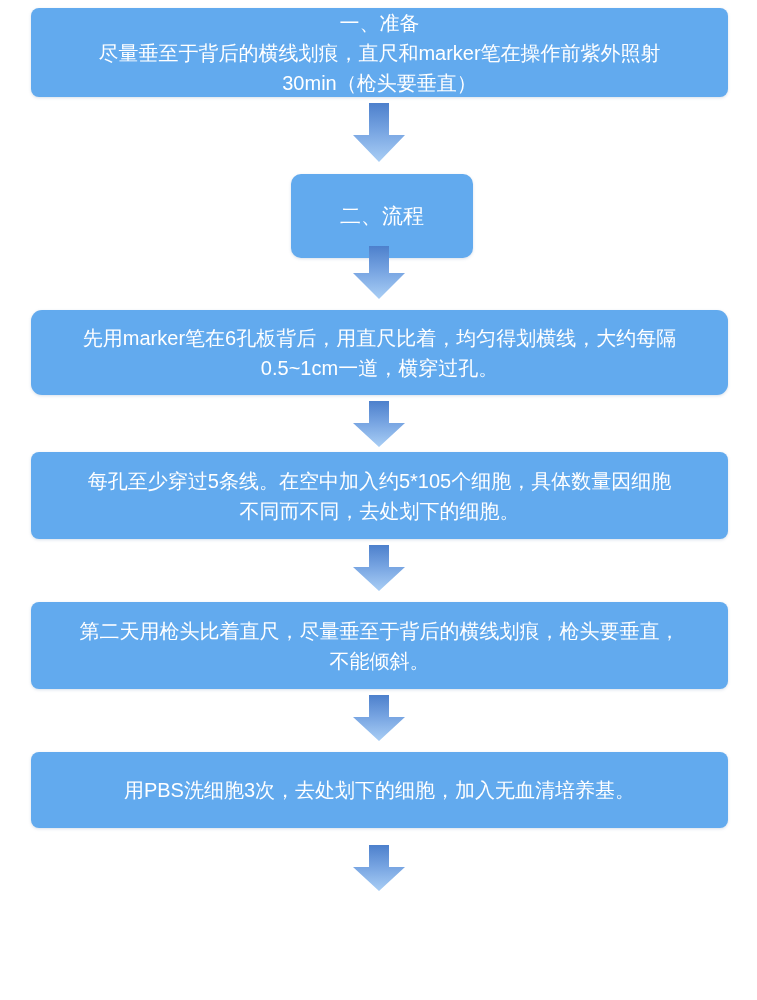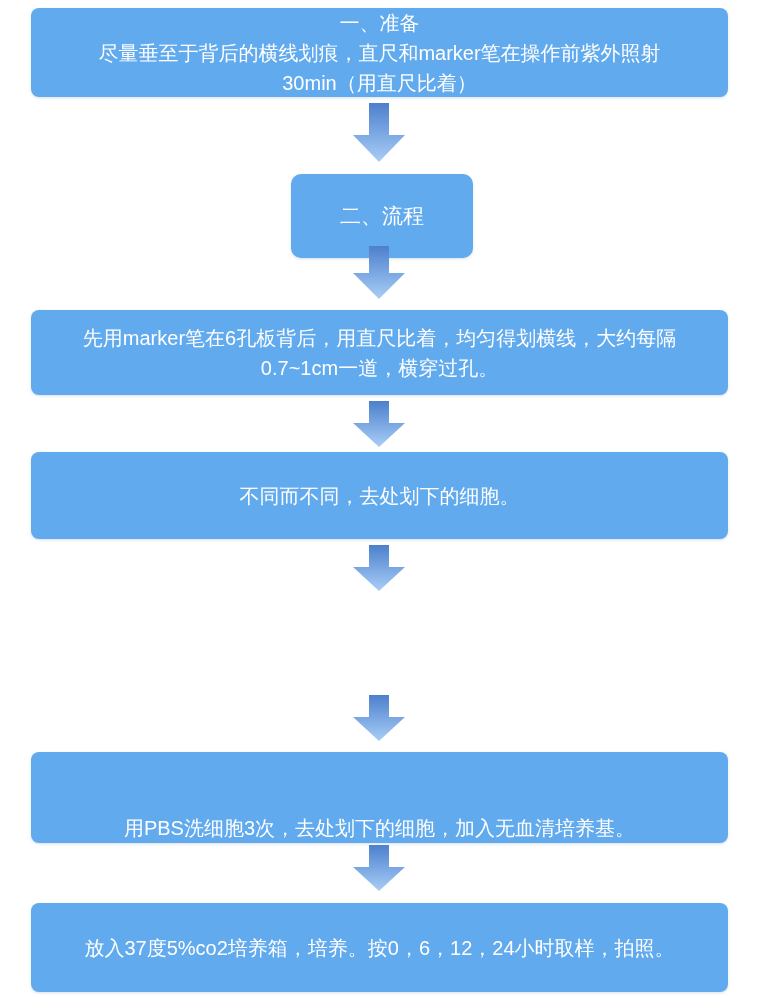--- a/index.html
+++ b/index.html
@@ -35,24 +35,24 @@
     line-height: 30px;
     box-shadow: 0 1px 3px rgba(100, 130, 170, 0.25);
   }
   .box .line { white-space: nowrap; }
   .box-wide { left: 31px; width: 697px; }
   .box1 { top: 8px;   height: 89px; }
   .box2 {
     top: 174px; left: 291px; width: 182px; height: 84px;
     border-radius: 10px; font-size: 21px; text-align: center;
   }
-  .box3 { top: 310px; height: 85px; }
+  .box3 { top: 310px; height: 85px; border-radius: 11px; }
   .box4 { top: 452px; height: 87px; }
   .box5 { top: 602px; height: 87px; }
-  .box6 { top: 752px; height: 91px; justify-content: flex-end; }
+  .box6 { top: 752px; height: 76px; }
   .box7 { top: 903px; height: 89px; }
   .arrow {
     position: absolute;
     left: 353px;
     width: 52px;
     background: linear-gradient(180deg, var(--arrow-top) 0%, var(--arrow-mid) 48%, var(--arrow-bottom) 100%);
     clip-path: polygon(
       16px 0,
       36px 0,
       36px calc(100% - var(--hh)),
@@ -73,50 +73,52 @@
   .arrow6 { top: 845px; }
 </style>
 </head>
 <body>
 
 <div class="canvas">
 
   <div class="box box-wide box1">
     <div class="line">一、准备</div>
     <div class="line">尽量垂至于背后的横线划痕，直尺和marker笔在操作前紫外照射</div>
-    <div class="line">30min（用直尺比着）</div>
+    <div class="line">30min（枪头要垂直）</div>
   </div>
 
   <div class="arrow arrow-lg arrow1"></div>
 
   <div class="box box2">
     <div class="line">二、流程</div>
   </div>
 
   <div class="arrow arrow-md arrow2"></div>
 
   <div class="box box-wide box3">
     <div class="line">先用marker笔在6孔板背后，用直尺比着，均匀得划横线，大约每隔</div>
-    <div class="line">0.7~1cm一道，横穿过孔。</div>
+    <div class="line">0.5~1cm一道，横穿过孔。</div>
   </div>
 
   <div class="arrow arrow-sm arrow3"></div>
 
   <div class="box box-wide box4">
+    <div class="line">每孔至少穿过5条线。在空中加入约5*105个细胞，具体数量因细胞</div>
     <div class="line">不同而不同，去处划下的细胞。</div>
   </div>
 
   <div class="arrow arrow-sm arrow4"></div>
 
+  <div class="box box-wide box5">
+    <div class="line">第二天用枪头比着直尺，尽量垂至于背后的横线划痕，枪头要垂直，</div>
+    <div class="line">不能倾斜。</div>
+  </div>
 
   <div class="arrow arrow-sm arrow5"></div>
 
   <div class="box box-wide box6">
     <div class="line">用PBS洗细胞3次，去处划下的细胞，加入无血清培养基。</div>
   </div>
 
   <div class="arrow arrow-sm arrow6"></div>
 
-  <div class="box box-wide box7">
-    <div class="line">放入37度5%co2培养箱，培养。按0，6，12，24小时取样，拍照。</div>
-  </div>
 
 </div>
 
 </body></html>

